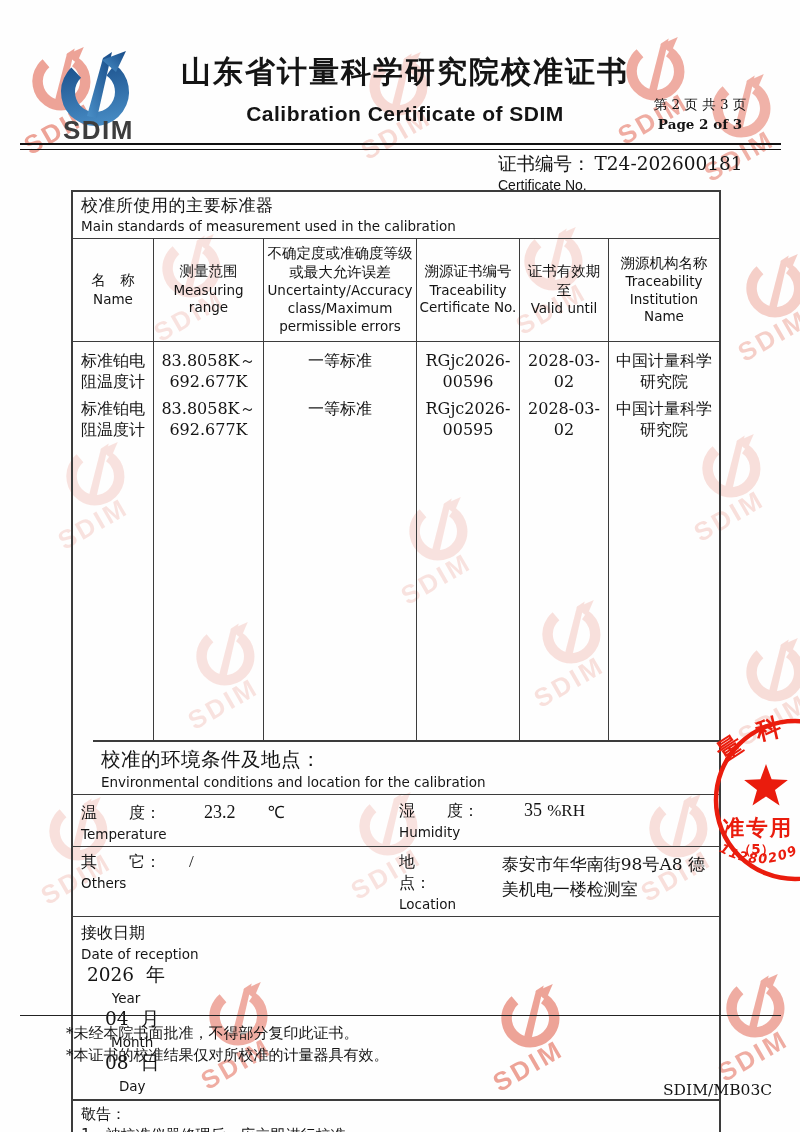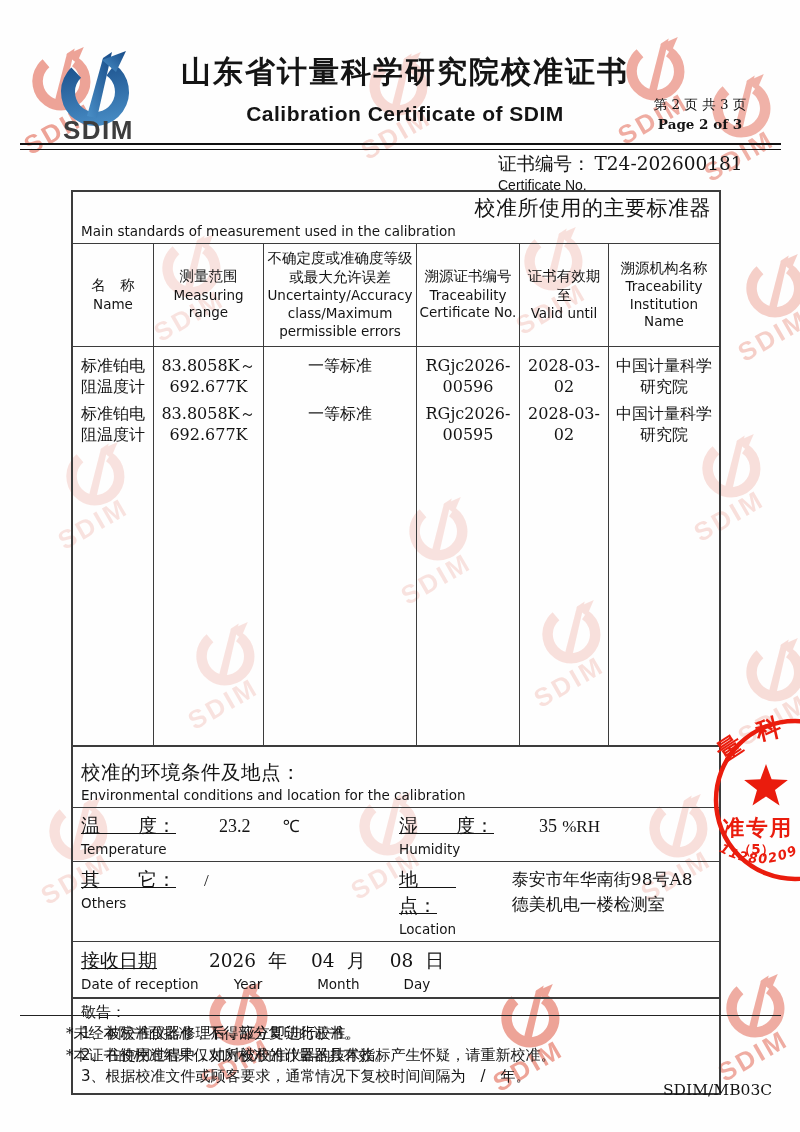--- a/index.html
+++ b/index.html
@@ -21,52 +21,52 @@
                border-top:2px solid #111;border-bottom:1.5px solid #111;}
   .cert-line{position:absolute;left:498px;top:151px;width:260px;}
   .cert-row1{font-family:"DejaVu Serif","Liberation Serif",serif;font-size:18.5px;white-space:nowrap;}
   .cert-row1 .no{margin-left:4px;}
   .cert-row2{font-family:"Liberation Sans",sans-serif;font-size:14px;margin-top:1px;}
 
   
   .std-table{position:absolute;left:71px;top:190px;width:650px;box-sizing:border-box;
              border:2px solid #3c3c3c;background:transparent;}
   .tbl-title{padding:2px 8px 4px;border-bottom:1.5px solid #3c3c3c;}
-  .tbl-title-cn{font-size:21px;letter-spacing:.5px;text-align:right;}
+  .tbl-title-cn{font-size:17px;letter-spacing:.5px;}
   .tbl-title-en{font-size:13.5px;margin-top:1px;}
   .grid{display:grid;grid-template-columns:81px 110px 153px 103px 89px auto;}
   .grid .cell{border-right:1.5px solid #3c3c3c;border-bottom:1.5px solid #3c3c3c;
               display:flex;flex-direction:column;justify-content:center;align-items:center;
               text-align:center;padding:5px 2px;min-height:77px;font-size:14.5px;line-height:1.32;box-sizing:border-box;}
   .grid .cell:last-child{border-right:none;}
   .grid .cell .en{font-size:13.5px;}
   .grid.body .bcell{border-right:1.5px solid #3c3c3c;border-bottom:none;min-height:398px;
                     padding-top:8px;text-align:center;box-sizing:border-box;
                     font-family:"DejaVu Serif","Liberation Serif",serif;font-size:16px;line-height:1.32;}
   .grid.body .bcell:last-child{border-right:none;}
   .bcell .v{height:48px;overflow:visible;padding:0 2px;}
 
-  .row-env-title{border-top:2px solid #3c3c3c;padding:12px 8px 4px;}
+  .row-env-title{border-top:2px solid #3c3c3c;padding:4px 8px 4px;margin-left:20px;}
   .row-env-title .cn{font-size:19.5px;letter-spacing:.5px;}
   .row-env-title .en{font-size:13.5px;margin-top:1px;}
   .hrow{border-top:1.5px solid #3c3c3c;padding:5px 8px 4px;display:flex;align-items:flex-start;}
   .pair-l{flex:0 0 318px;}
   .pair-r{flex:1;}
-  .lab-cn{font-size:19px;text-decoration:underline;}
+  .lab-cn{font-size:16px;}
   .lab-en{font-size:13.5px;margin-top:2px;}
   .val{font-family:Liberation Serif, serif;font-size:18px;}
   .l1{white-space:nowrap;}
   .t-val{margin-left:38px;} .t-unit{margin-left:27px;font-size:17px;}
   .h-val{margin-left:40px;} .h-unit{font-size:17px;}
   .o-val{margin-left:23px;font-size:17px;}
   .loc-wrap{display:flex;align-items:flex-start;gap:12px;}
   .loc-val{margin-left:14px;width:218px;font-family:"DejaVu Serif","Liberation Serif",serif;
            font-size:17px;line-height:1.5;}
 
-  .row-reception{border-top:1.5px solid #3c3c3c;padding:6px 8px 5px;display:flex;align-items:flex-start;}
+  .row-reception{border-top:1.5px solid #3c3c3c;padding:6px 8px 5px;display:flex;align-items:flex-start;flex-direction:column;}
   .rec-g0{width:122px;}
   .rec-g{text-align:center;}
   .rec-top{white-space:nowrap;font-size:19px;}
   .rec-top .num{font-family:"DejaVu Serif","Liberation Serif",serif;font-size:18.5px;margin-right:12px;}
   .rec-en{font-size:13.5px;margin-top:2px;}
   .rec-g1{margin-left:6px;} .rec-g2{margin-left:24px;} .rec-g3{margin-left:24px;}
 
   .notice{border-top:2px solid #3c3c3c;padding:3px 8px 6px;font-size:15px;line-height:1.43;}
 
   

